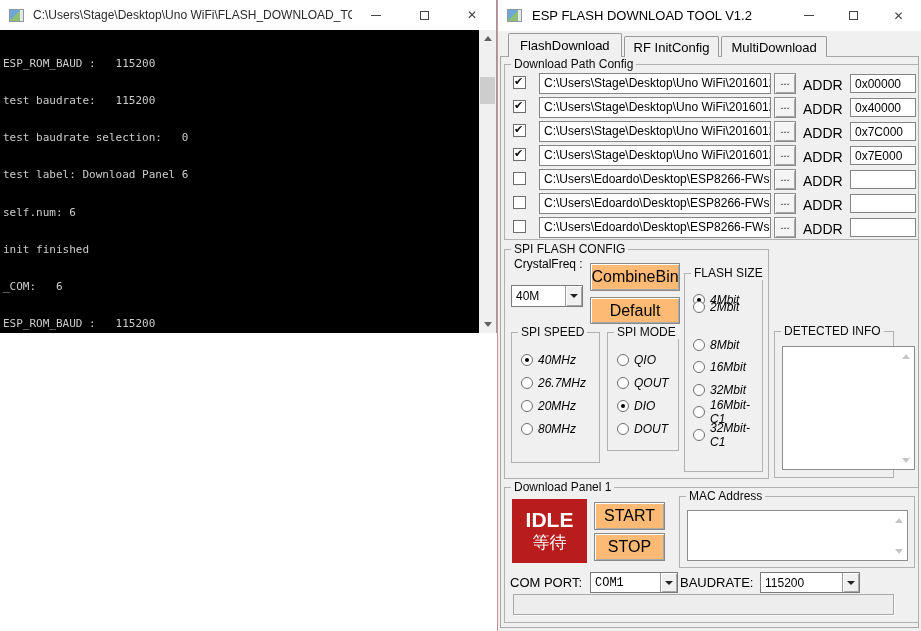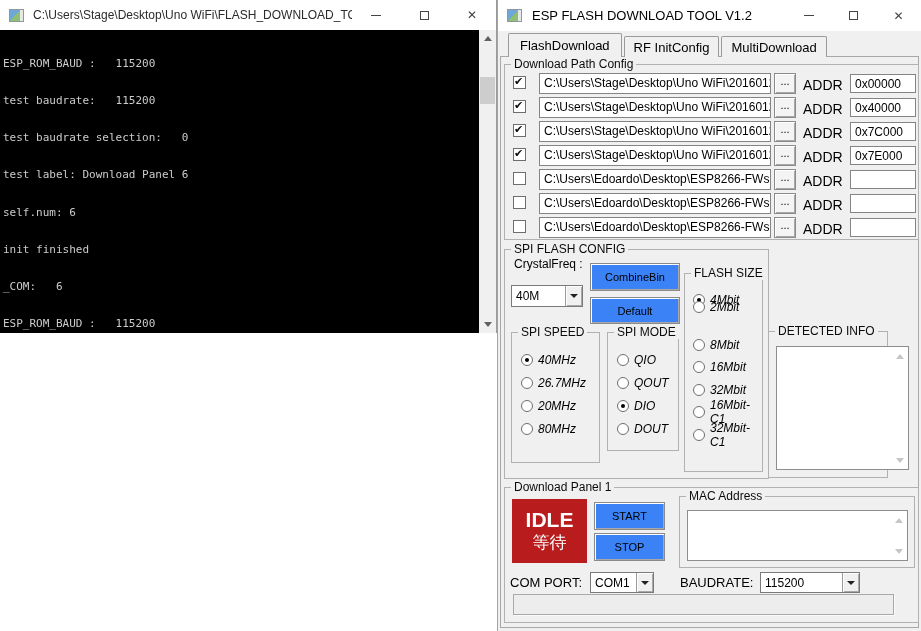--- a/index.html
+++ b/index.html
@@ -101,23 +101,23 @@
     padding:2px 0 0 4px;
   }
   .browse-btn {
     position:absolute; width:22px; height:21px; background:#f4f4f4;
     border:1px solid #8a8a8a; box-shadow:inset 1px 1px 0 #ffffff, inset -1px -1px 0 #a9a9a9;
     font-size:11px; color:#000; text-align:center; line-height:14px;
   }
   .addr-label { position:absolute; font-size:14px; color:#000; }
 
   .btn {
-    position:absolute; background:#3b82f6; border:1px solid #8a8a8a;
+    position:absolute; background:#fdba74; border:1px solid #8a8a8a;
     box-shadow:inset 1px 1px 0 #ffffff, inset -1px -1px 0 #a9a9a9;
-    font-size:11px; color:#000; display:flex; align-items:center; justify-content:center;
+    font-size:16px; color:#000; display:flex; align-items:center; justify-content:center;
   }
 
   .combo { position:absolute; background:#fff; border:1px solid #7a7a7a; display:flex; }
   .combo-text { flex:1; font-size:12px; padding:3px 0 0 4px; white-space:nowrap; overflow:hidden; }
   .combo-btn {
     flex:none; width:17px; background:#f0f0f0; border-left:1px solid #9a9a9a;
     box-shadow:inset 1px 1px 0 #ffffff, inset -1px -1px 0 #a9a9a9;
     display:flex; align-items:center; justify-content:center;
   }
   .combo-btn::after { content:""; width:0; height:0; border:4px solid transparent; border-top:4px solid #222; margin-top:4px; }
@@ -381,21 +381,21 @@
       <span class="checkbox" style="left:8px; top:7px;" data-checked="false"></span>
       <span class="small-label" style="left:28px; top:7px;">SpiAutoSet</span>
     </div>
 
     <div class="panel-box" style="left:271px; top:297px; width:146px; height:32px;">
       <span class="checkbox" style="left:7px; top:9px; border-color:#b3b3b3;" data-checked="false"></span>
       <span class="gray-label" style="left:26px; top:9px;">IDbind</span>
       <span class="txt-input" style="left:64px; top:5px; width:76px; height:21px;">0x</span>
     </div>
 
-    <div class="group" style="left:270px; top:331px; width:120px; height:147px;">
+    <div class="group" style="left:276px; top:331px; width:120px; height:147px;">
       <span class="group-label">DETECTED INFO</span>
       <div class="sunken-white" style="left:7px; top:14px; width:133px; height:124px;">
         <span class="lt-arrow" style="top:4px;">
             <span class="lt-tri-up"></span>
           </span>
         <span class="lt-arrow" style="bottom:4px;">
             <span class="lt-tri-down"></span>
           </span>
       </div>
     </div>
@@ -417,21 +417,21 @@
           <span class="lt-arrow" style="top:4px;">
               <span class="lt-tri-up"></span>
             </span>
           <span class="lt-arrow" style="bottom:4px;">
               <span class="lt-tri-down"></span>
             </span>
         </div>
       </div>
 
       <span class="small-label" style="left:5px; top:87px;">COM PORT:</span>
-      <div class="combo" style="left:85px; top:84px; width:64px; height:21px;">
+      <div class="combo" style="left:85px; top:84px; width:88px; height:21px;font-family:Liberation Mono, monospace;">
         <span class="combo-text">COM1</span>
         <span class="combo-btn"></span>
       </div>
 
       <span class="small-label" style="left:175px; top:87px;">BAUDRATE:</span>
       <div class="combo" style="left:255px; top:84px; width:100px; height:21px;">
         <span class="combo-text">115200</span>
         <span class="combo-btn"></span>
       </div>
 

